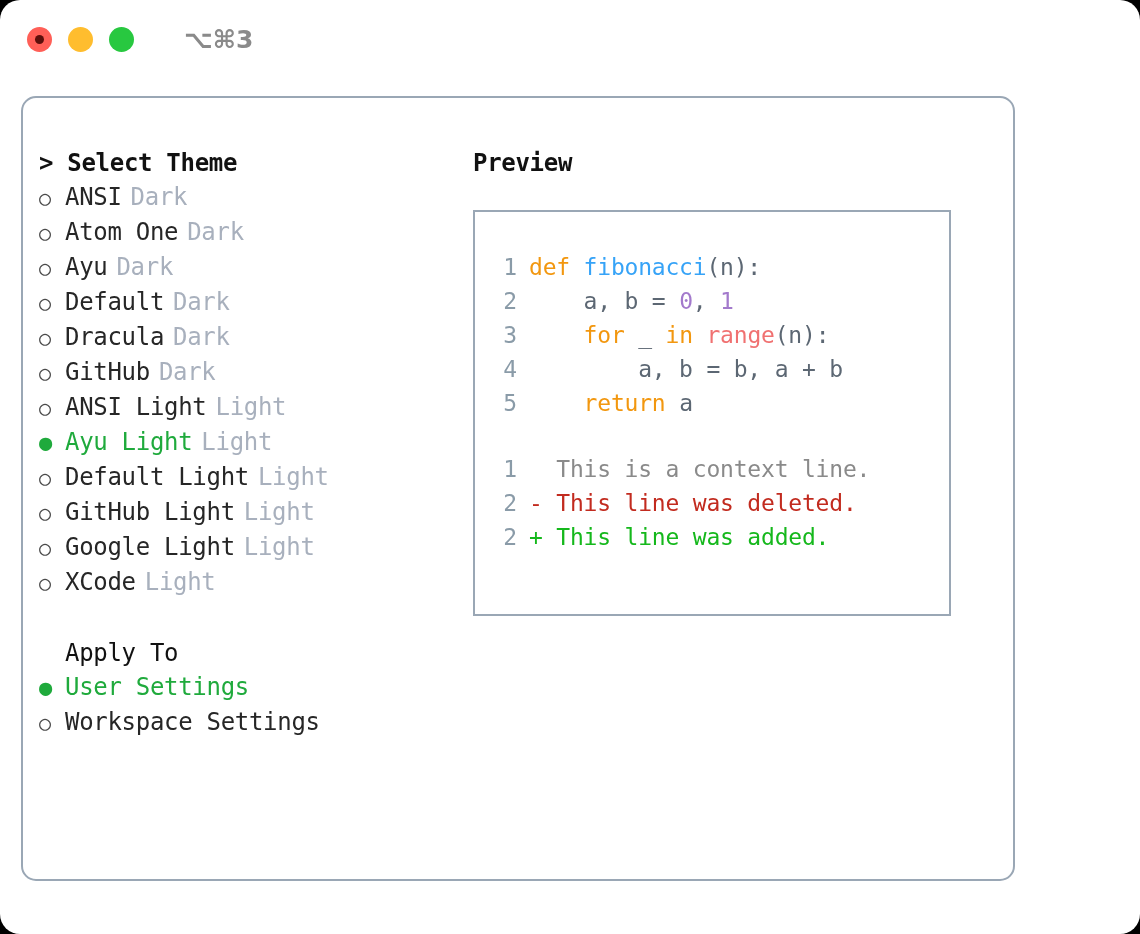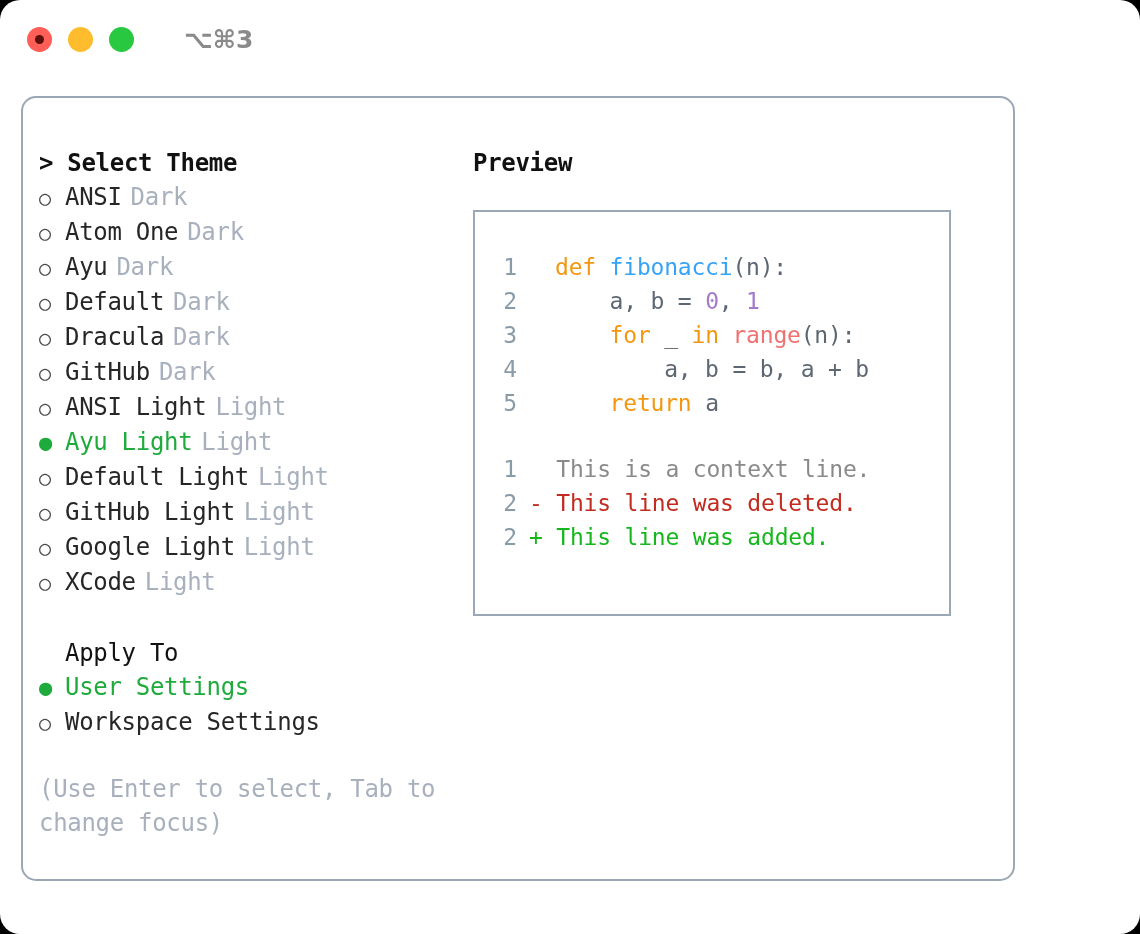--- a/index.html
+++ b/index.html
@@ -181,21 +181,21 @@
     white-space: pre;
     letter-spacing: -0.2px;
   }
   .ln {
     width: 28px;
     flex: 0 0 28px;
     text-align: right;
     color: #8a9ba8;
     margin-right: 12px;
   }
-  .code-text { color: #5c6773; margin-left: 26px; }
+  .code-text { color: #5c6773; }
 
   .tok-kw   { color: #f2970f; }
   .tok-fn   { color: #36a3f7; }
   .tok-call { color: #f07171; }
   .tok-num  { color: #a37acc; }
   .tok-pun  { color: #5c6773; }
   .tok-var  { color: #5c6773; }
 
   .blank-line { height: 32px; }
 
@@ -310,21 +310,20 @@
           <div class="opt-row selected">
             <span class="bullet sel">●</span>
             <span class="opt-label">User Settings</span>
           </div>
           <div class="opt-row">
             <span class="bullet">○</span>
             <span class="opt-label">Workspace Settings</span>
           </div>
         </div>
 
-        <div class="hint">(Use Enter to select, Tab to change focus)</div>
 
       </div>
 
       <div class="right-col">
 
         <div class="preview-title">Preview</div>
 
         <div class="preview-box">
 
           <div>

